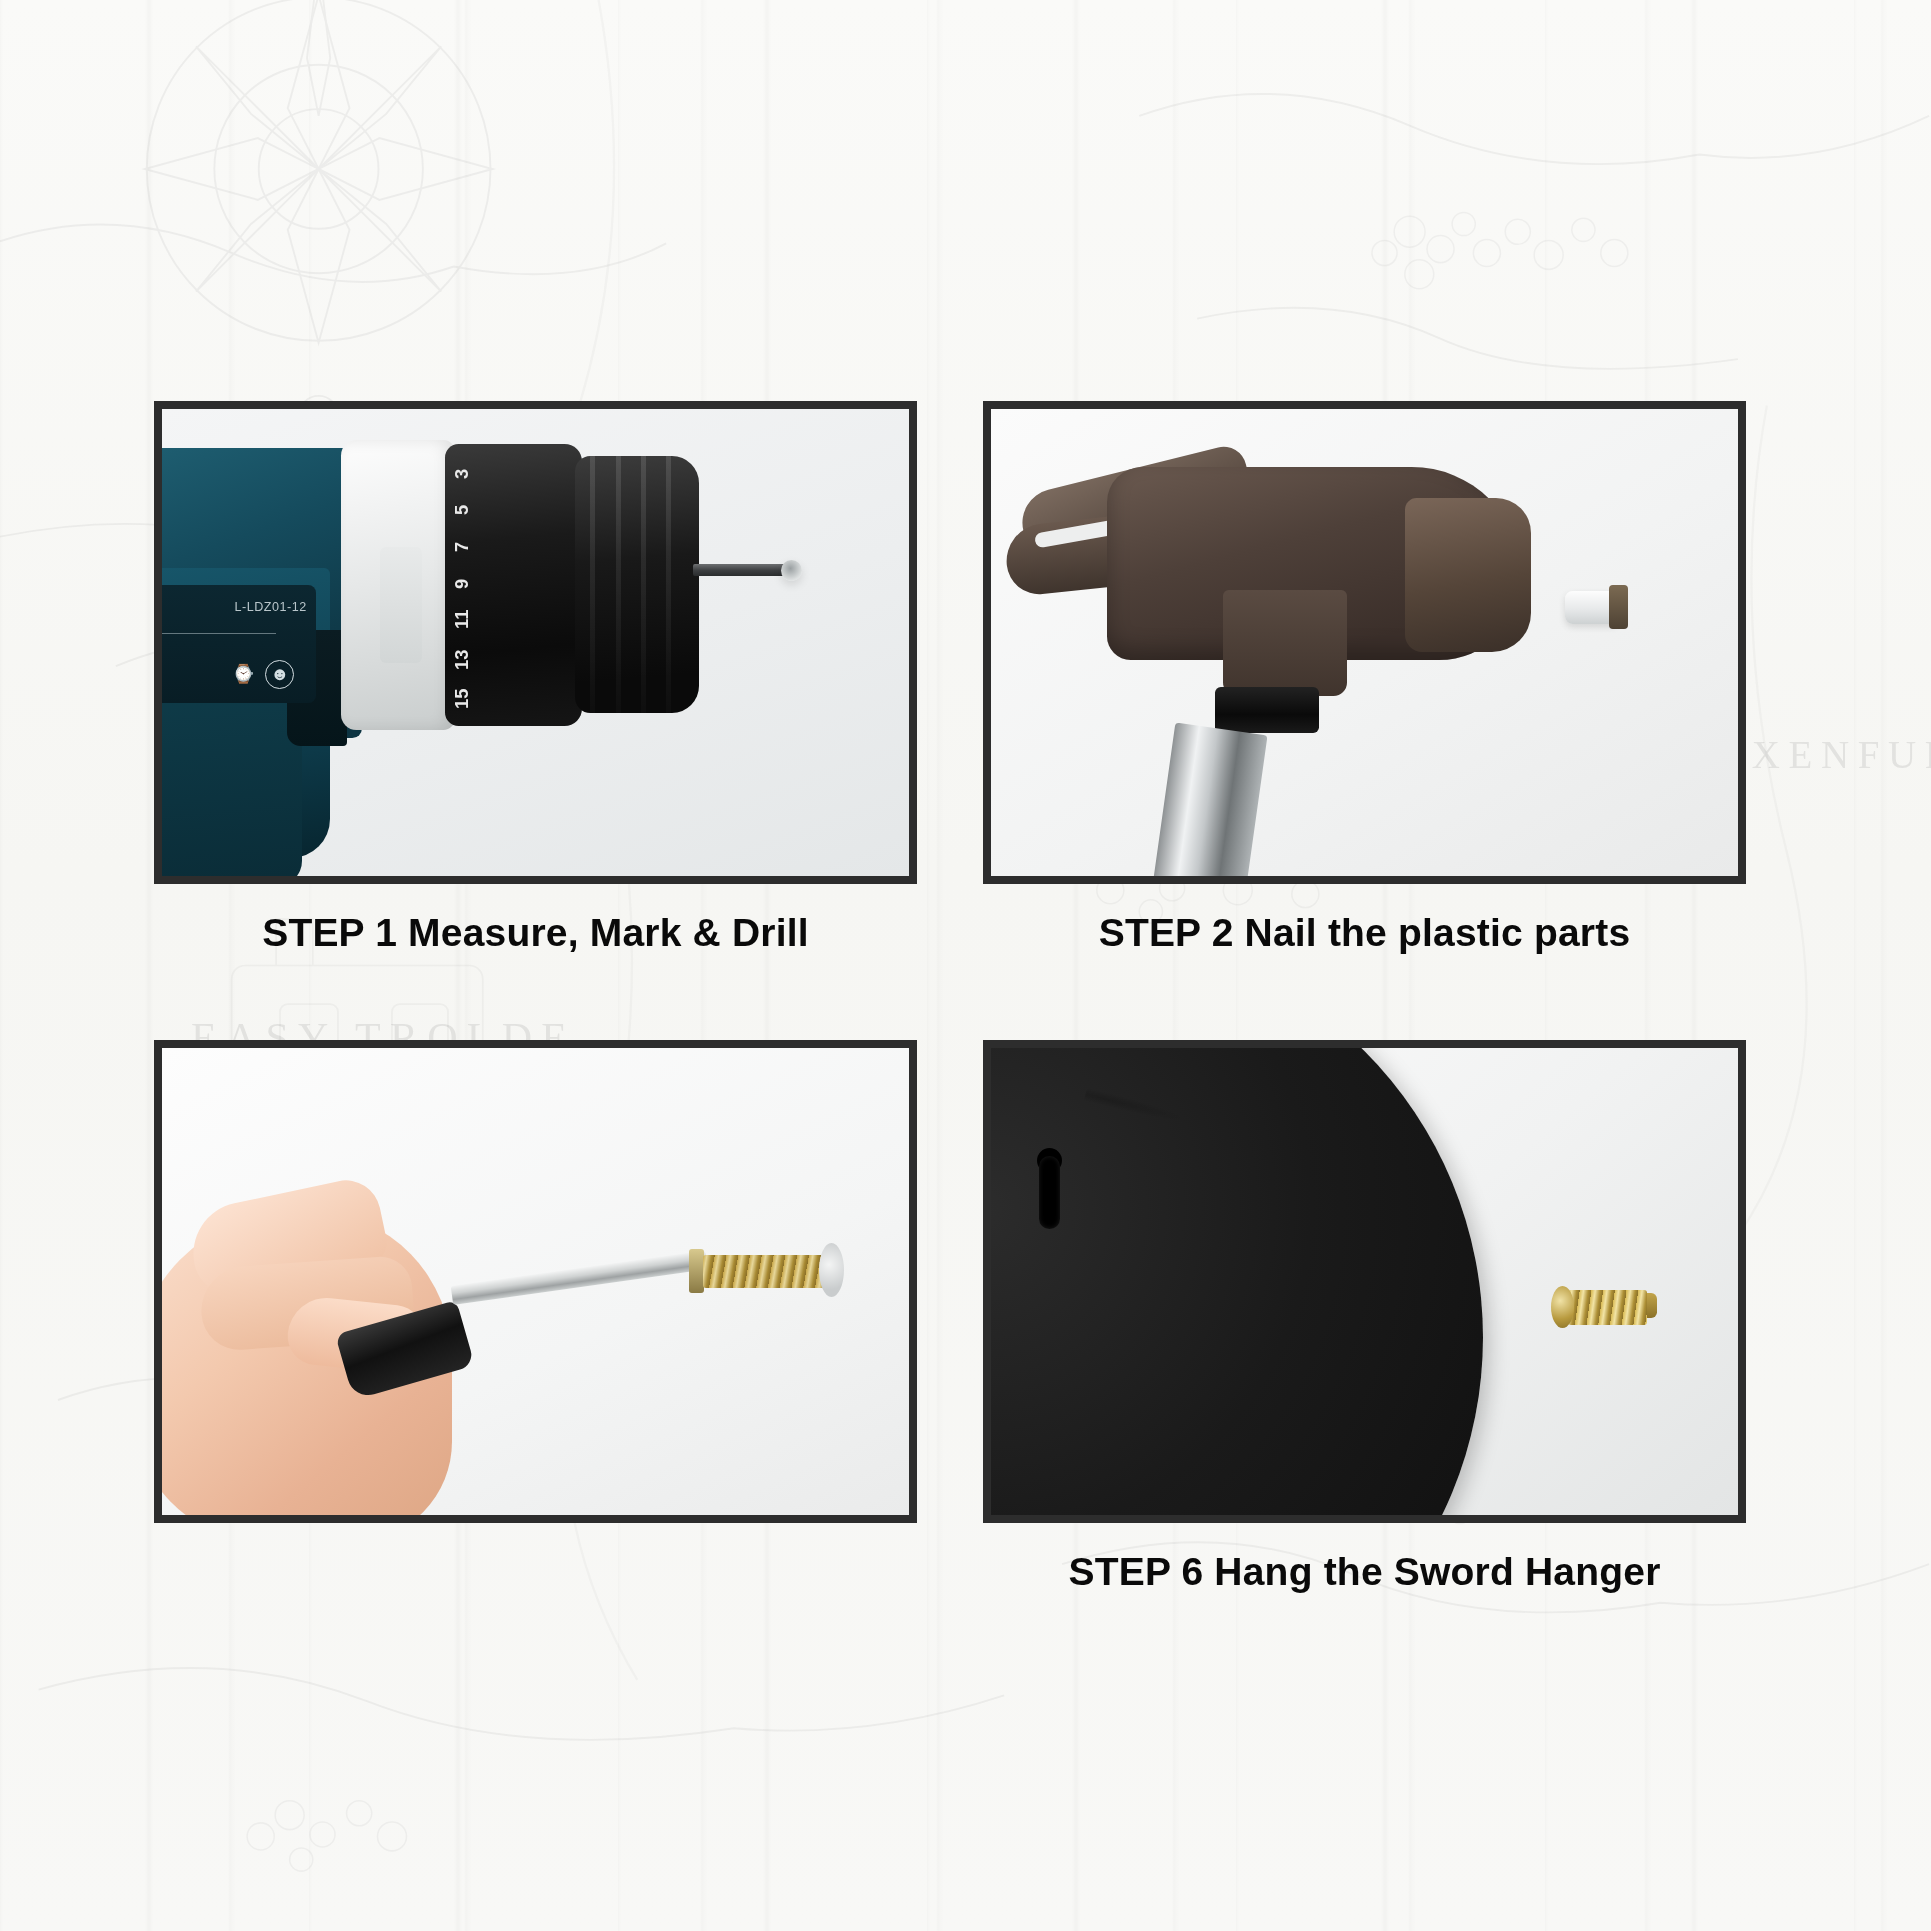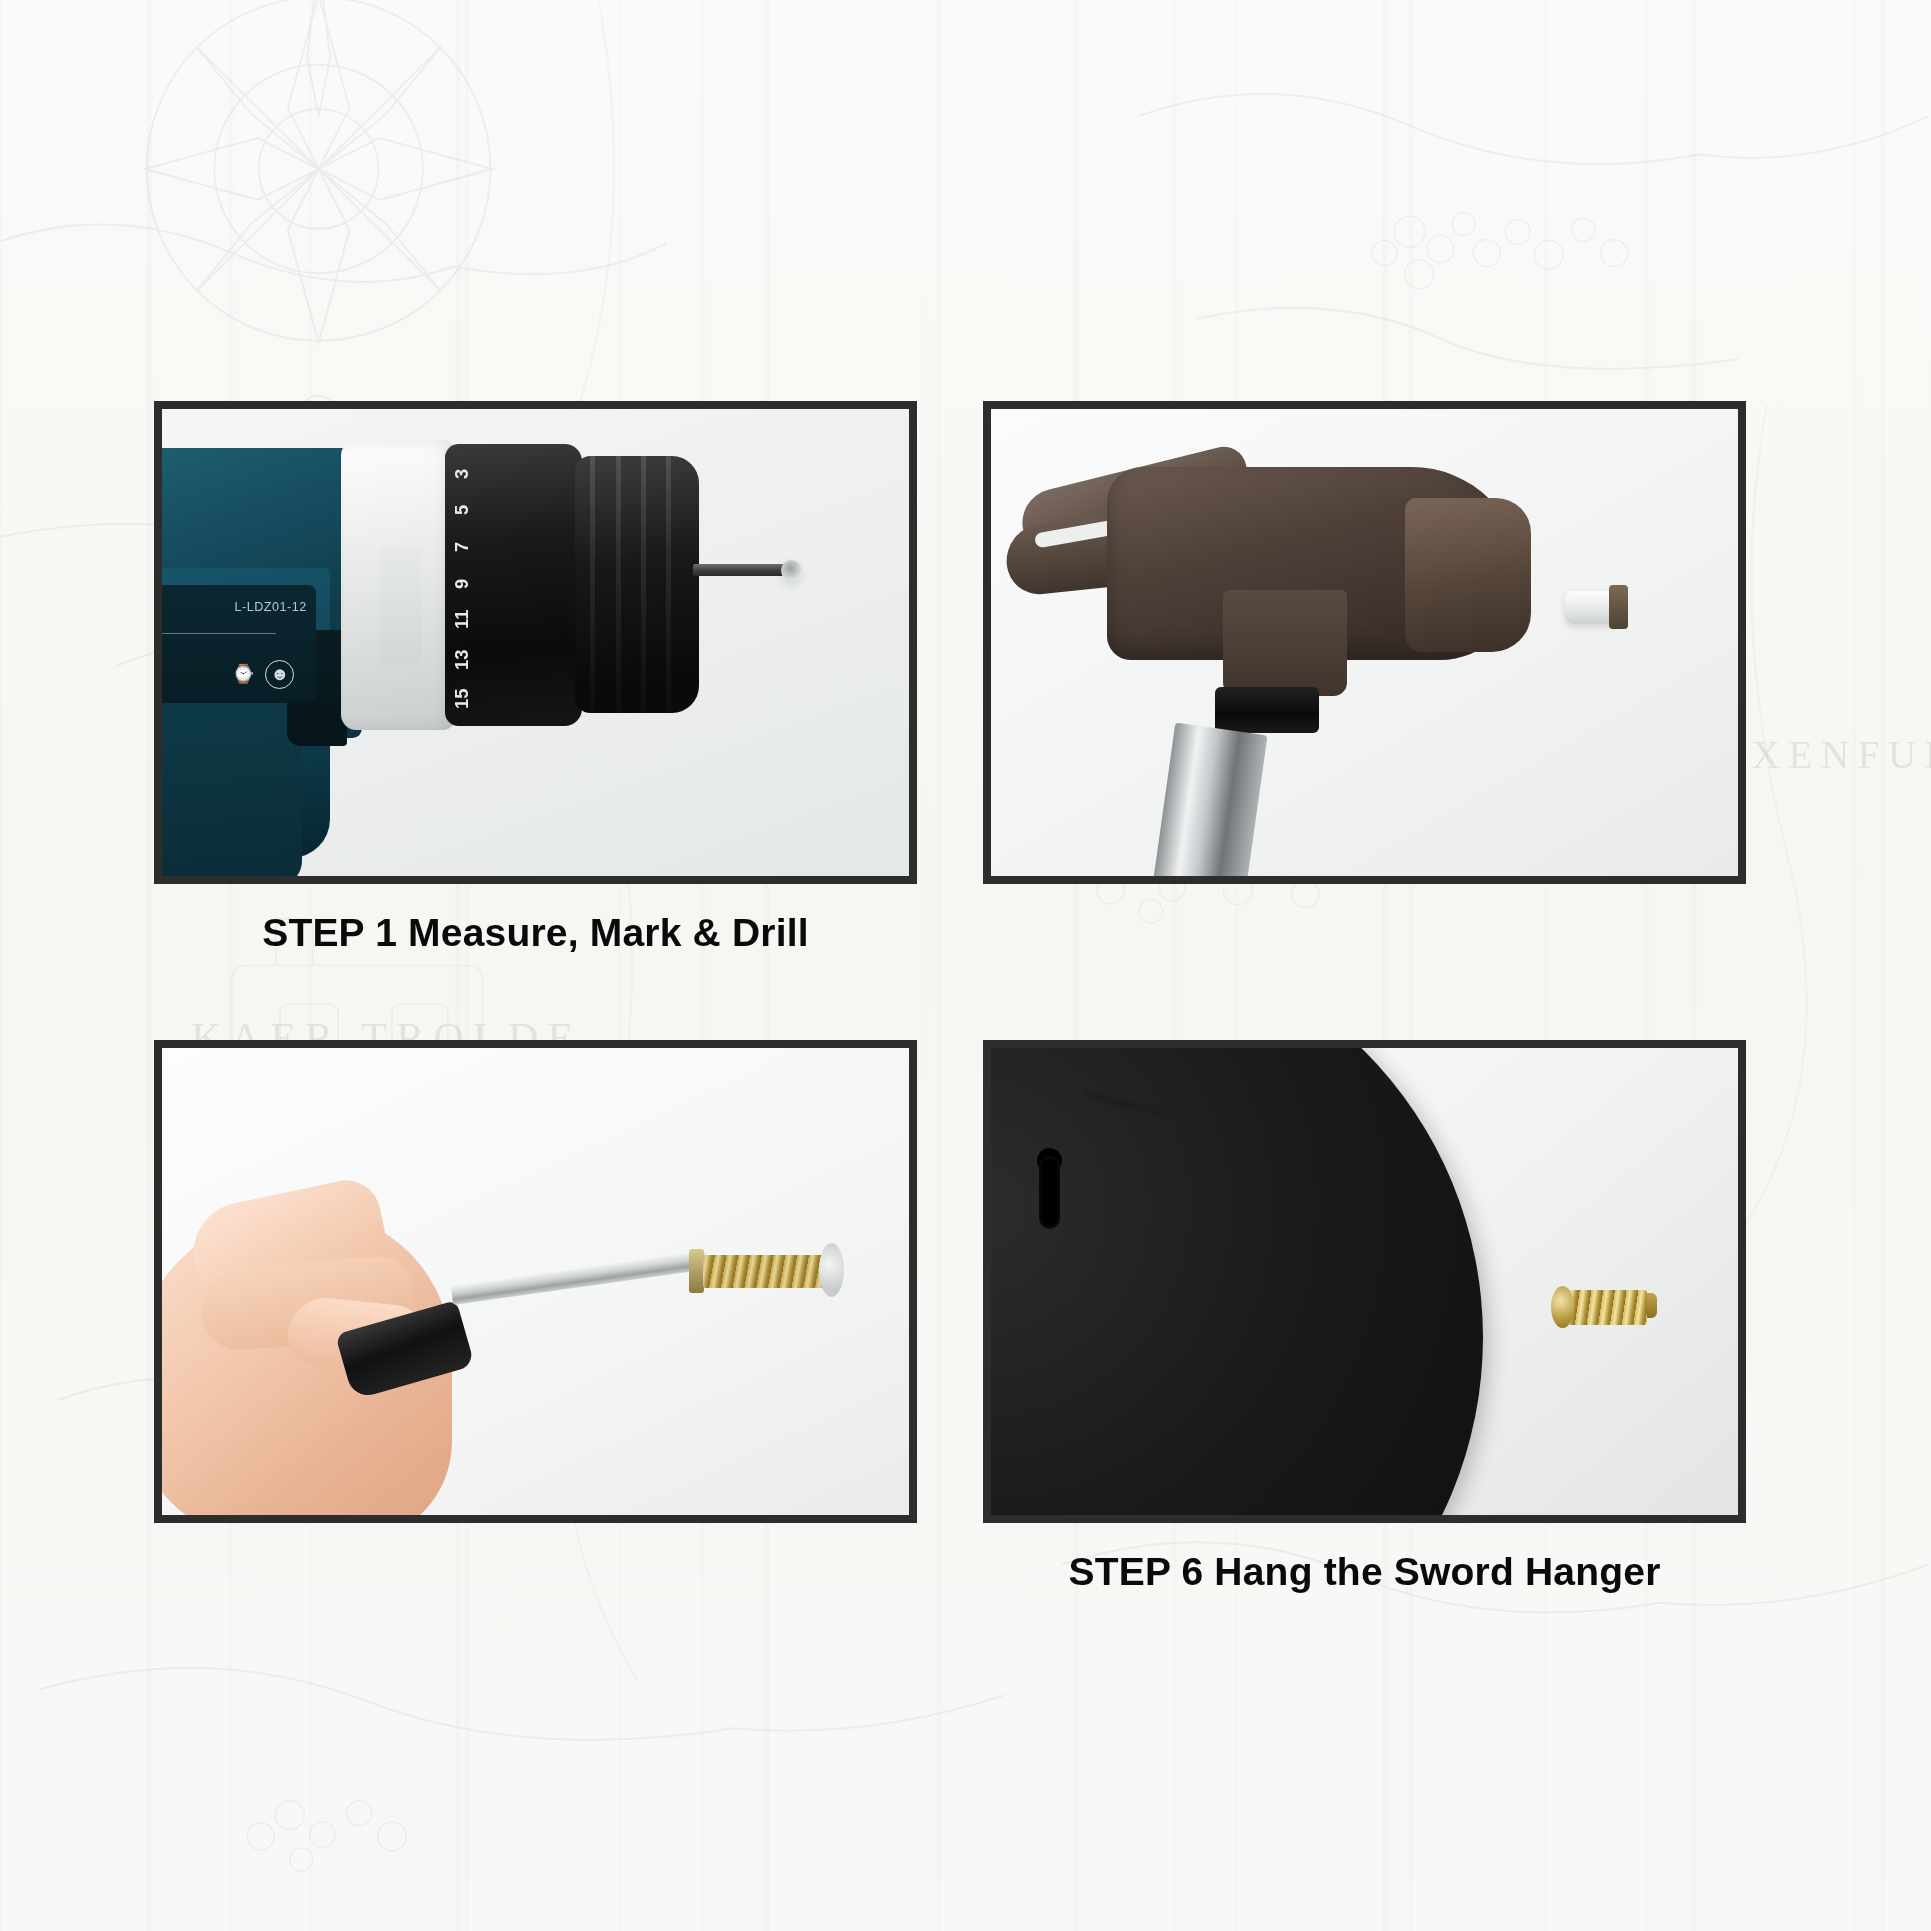--- a/index.html
+++ b/index.html
@@ -447,21 +447,21 @@
         <rect x="406" y="1040" width="58" height="62" rx="8"></rect>
       </g>
 
       <g stroke="#9a9a9a" stroke-width="2.4" fill="none" opacity="0.20">
         <path d="M620 0 Q660 220 600 420 T640 820 Q680 1060 610 1300 T660 1740"></path>
         <path d="M1830 420 Q1790 640 1850 880 T1800 1280"></path>
       </g>
     </svg>
   </div>
 
-  <div class="wm-text" style="left:191px; top:1014px; font-size:42px;">KAER TROLDE</div>
+  <div class="wm-text" style="left:191px; top:1014px; font-size:42px;">EASY TROLDE</div>
   <div class="wm-text" style="left:1715px; top:732px; font-size:39px;">OXENFURT</div>
 
 
   <div class="steps">
 
     <div class="row row-1">
 
       <div class="cell cell-left">
         <div class="photo">
           <div class="photo-inner">
@@ -521,20 +521,21 @@
               <div class="ham-face"></div>
               <div class="ham-ferrule"></div>
               <div class="ham-handle"></div>
             </div>
             <div class="anchor">
               <div class="anchor-body"></div>
               <div class="anchor-cap"></div>
             </div>
           </div>
         </div>
+        <div class="caption">STEP 2 Nail the plastic parts</div>
       </div>
     </div>
 
     <div class="row row-2">
 
       <div class="cell cell-left">
         <div class="photo">
           <div class="photo-inner">
             <div class="wall-3"></div>
             <div class="hand"></div>

